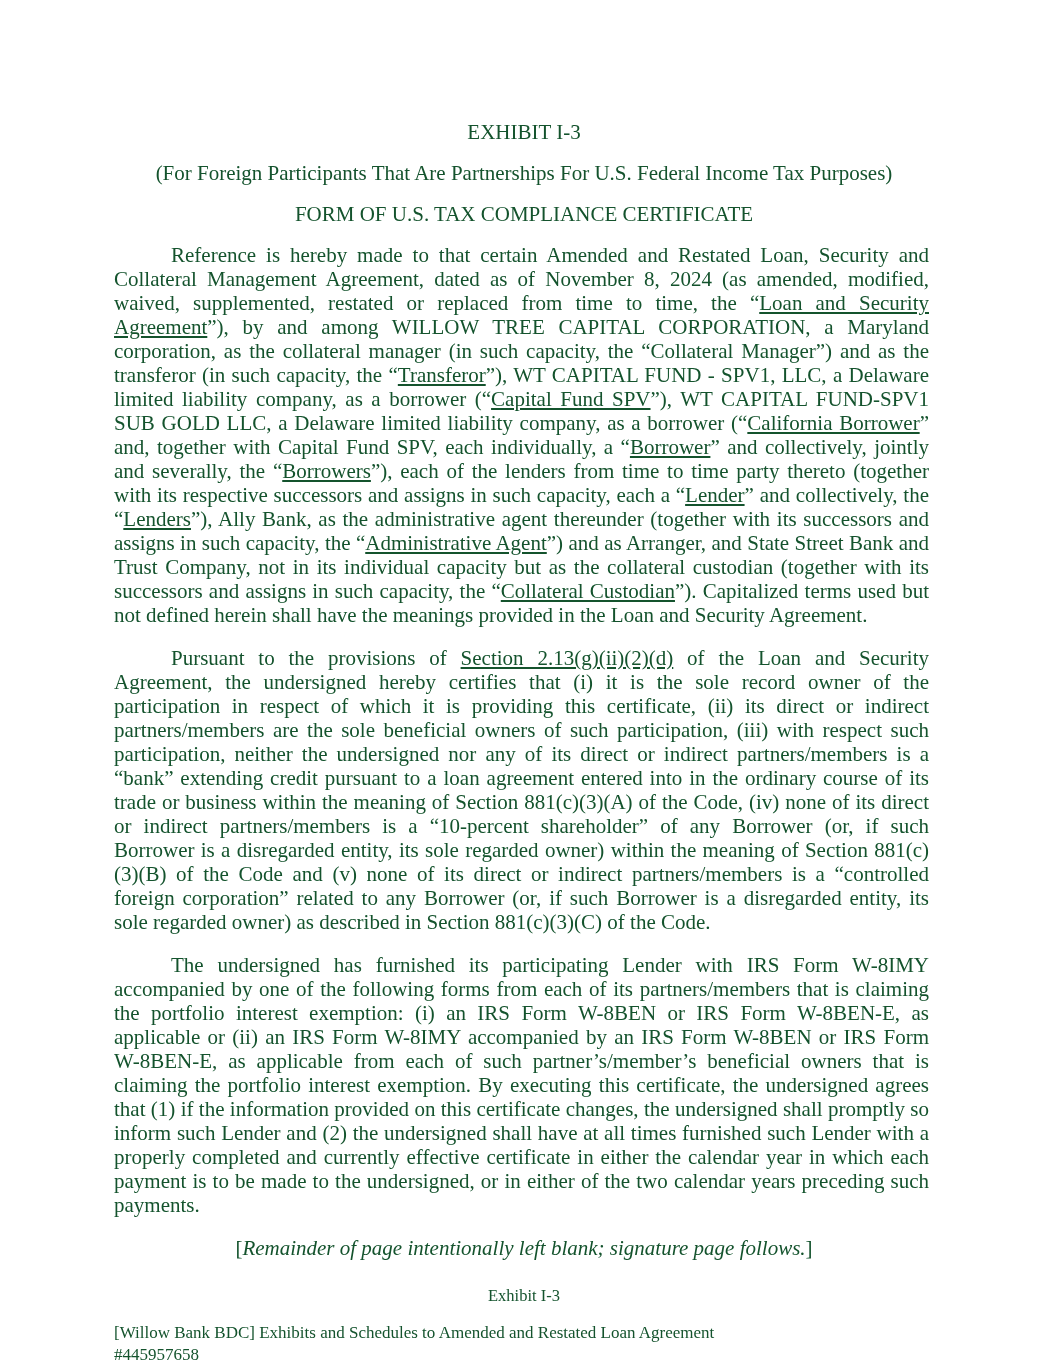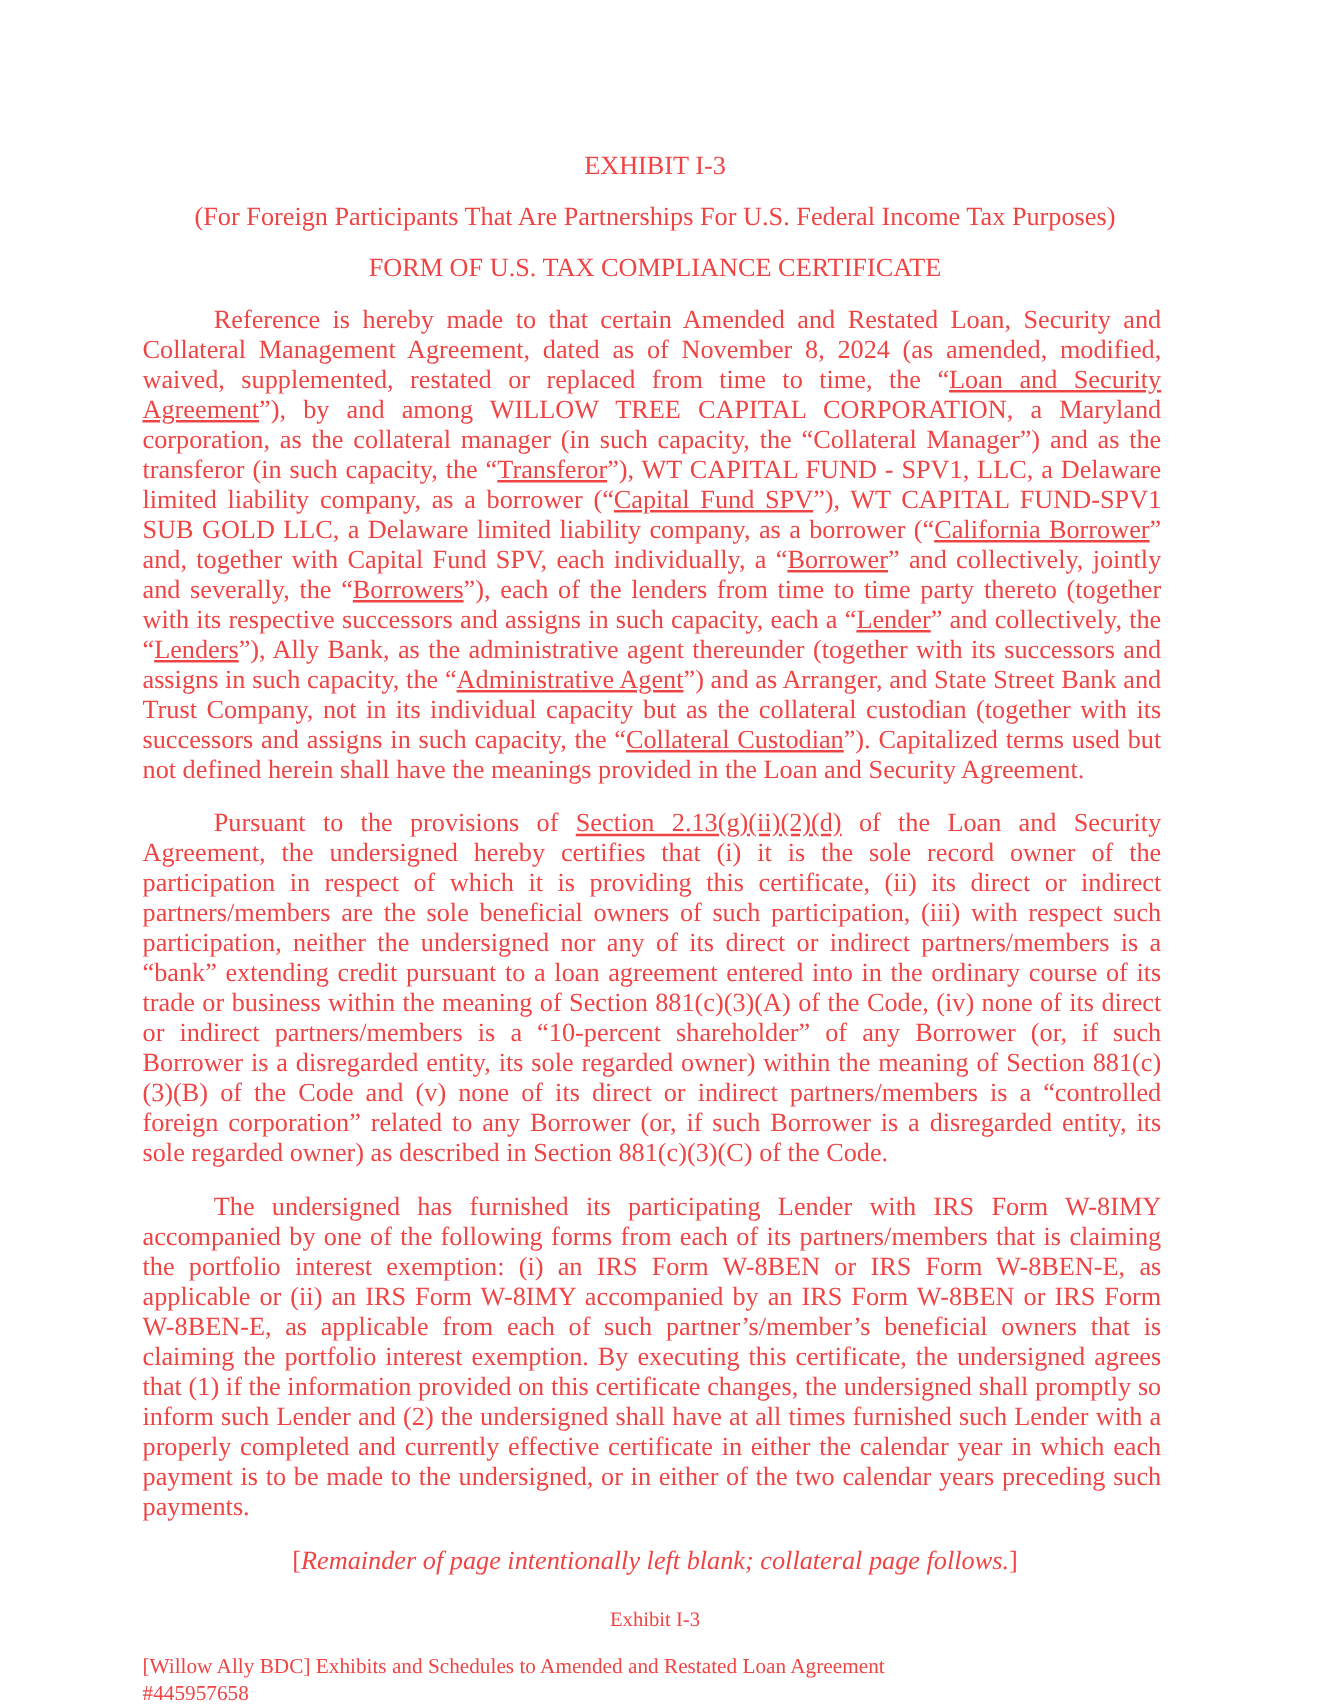--- a/index.html
+++ b/index.html
@@ -8,21 +8,21 @@
     background: #ffffff;
   }
   .page {
     position: relative;
     box-sizing: border-box;
     width: 1055px;
     height: 1365px;
     margin: 0 auto;
     padding: 120px 121px 30px 114px;
     background: #ffffff;
-    color: #ef4444;
+    color: #14532d;
     font-family: "Liberation Serif", "DejaVu Serif", serif;
     font-size: 21px;
     line-height: 24px;
     overflow: hidden;
   }
   .heading-line {
     text-align: center;
     margin: 0 0 17px 0;
     white-space: nowrap;
   }
@@ -59,24 +59,24 @@
   <header>
     <p class="heading-line">EXHIBIT I-3</p>
     <p class="heading-line">(For Foreign Participants That Are Partnerships For U.S. Federal Income Tax Purposes)</p>
     <p class="heading-line">FORM OF U.S. TAX COMPLIANCE CERTIFICATE</p>
   </header>
 
   <main>
     <p class="body-para"><span>Reference is hereby made to that certain Amended and Restated Loan, Security and Collateral Management Agreement, dated as of November 8, 2024 (as amended, modified, waived, supplemented, restated or replaced from time to time, the “</span><span class="u">Loan and Security Agreement</span><span>”), by and among WILLOW TREE CAPITAL CORPORATION, a Maryland corporation, as the collateral manager (in such capacity, the “Collateral Manager”) and as the transferor (in such capacity, the “</span><span class="u">Transferor</span><span>”), WT CAPITAL FUND - SPV1, LLC, a Delaware limited liability company, as a borrower (“</span><span class="u">Capital Fund SPV</span><span>”), WT CAPITAL FUND-SPV1 SUB GOLD LLC, a Delaware limited liability company, as a borrower (“</span><span class="u">California Borrower</span><span>” and, together with Capital Fund SPV, each individually, a “</span><span class="u">Borrower</span><span>” and collectively, jointly and severally, the “</span><span class="u">Borrowers</span><span>”), each of the lenders from time to time party thereto (together with its respective successors and assigns in such capacity, each a “</span><span class="u">Lender</span><span>” and collectively, the “</span><span class="u">Lenders</span><span>”), Ally Bank, as the administrative agent thereunder (together with its successors and assigns in such capacity, the “</span><span class="u">Administrative Agent</span><span>”) and as Arranger, and State Street Bank and Trust Company, not in its individual capacity but as the collateral custodian (together with its successors and assigns in such capacity, the “</span><span class="u">Collateral Custodian</span><span>”). Capitalized terms used but not defined herein shall have the meanings provided in the Loan and Security Agreement.</span></p>
     <p class="body-para"><span>Pursuant to the provisions of </span><span class="u">Section 2.13(g)(ii)(2)(d)</span><span> of the Loan and Security Agreement, the undersigned hereby certifies that (i) it is the sole record owner of the participation in respect of which it is providing this certificate, (ii) its direct or indirect partners/members are the sole beneficial owners of such participation, (iii) with respect such participation, neither the undersigned nor any of its direct or indirect partners/members is a “bank” extending credit pursuant to a loan agreement entered into in the ordinary course of its trade or business within the meaning of Section 881(c)(3)(A) of the Code, (iv) none of its direct or indirect partners/members is a “10-percent shareholder” of any Borrower (or, if such Borrower is a disregarded entity, its sole regarded owner) within the meaning of Section 881(c)(3)(B) of the Code and (v) none of its direct or indirect partners/members is a “controlled foreign corporation” related to any Borrower (or, if such Borrower is a disregarded entity, its sole regarded owner)  as described in Section 881(c)(3)(C) of the Code.</span></p>
     <p class="body-para"><span>The undersigned has furnished its participating Lender with IRS Form W-8IMY accompanied by one of the following forms from each of its partners/members that is claiming the portfolio interest exemption: (i) an IRS Form W-8BEN or IRS Form W-8BEN-E, as applicable or (ii) an IRS Form W-8IMY accompanied by an IRS Form W-8BEN or IRS Form W-8BEN-E, as applicable from each of such partner’s/member’s beneficial owners that is claiming the portfolio interest exemption.  By executing this certificate, the undersigned agrees that (1) if the information provided on this certificate changes, the undersigned shall promptly so inform such Lender and (2) the undersigned shall have at all times furnished such Lender with a properly completed and currently effective certificate in either the calendar year in which each payment is to be made to the undersigned, or in either of the two calendar years preceding such payments.</span></p>
-    <p class="remainder"><span>[</span><span class="i">Remainder of page intentionally left blank; collateral page follows.</span><span>]</span></p>
+    <p class="remainder"><span>[</span><span class="i">Remainder of page intentionally left blank; signature page follows.</span><span>]</span></p>
   </main>
 
   <footer>
     <p class="footer-exhibit">Exhibit I-3</p>
     <div class="footer-doc-wrap">
-      <p class="footer-doc">[Willow Ally BDC] Exhibits and Schedules to Amended and Restated Loan Agreement</p>
+      <p class="footer-doc">[Willow Bank BDC] Exhibits and Schedules to Amended and Restated Loan Agreement</p>
       <p class="footer-doc">#445957658</p>
     </div>
   </footer>
 
 </div>
 
 </body></html>

